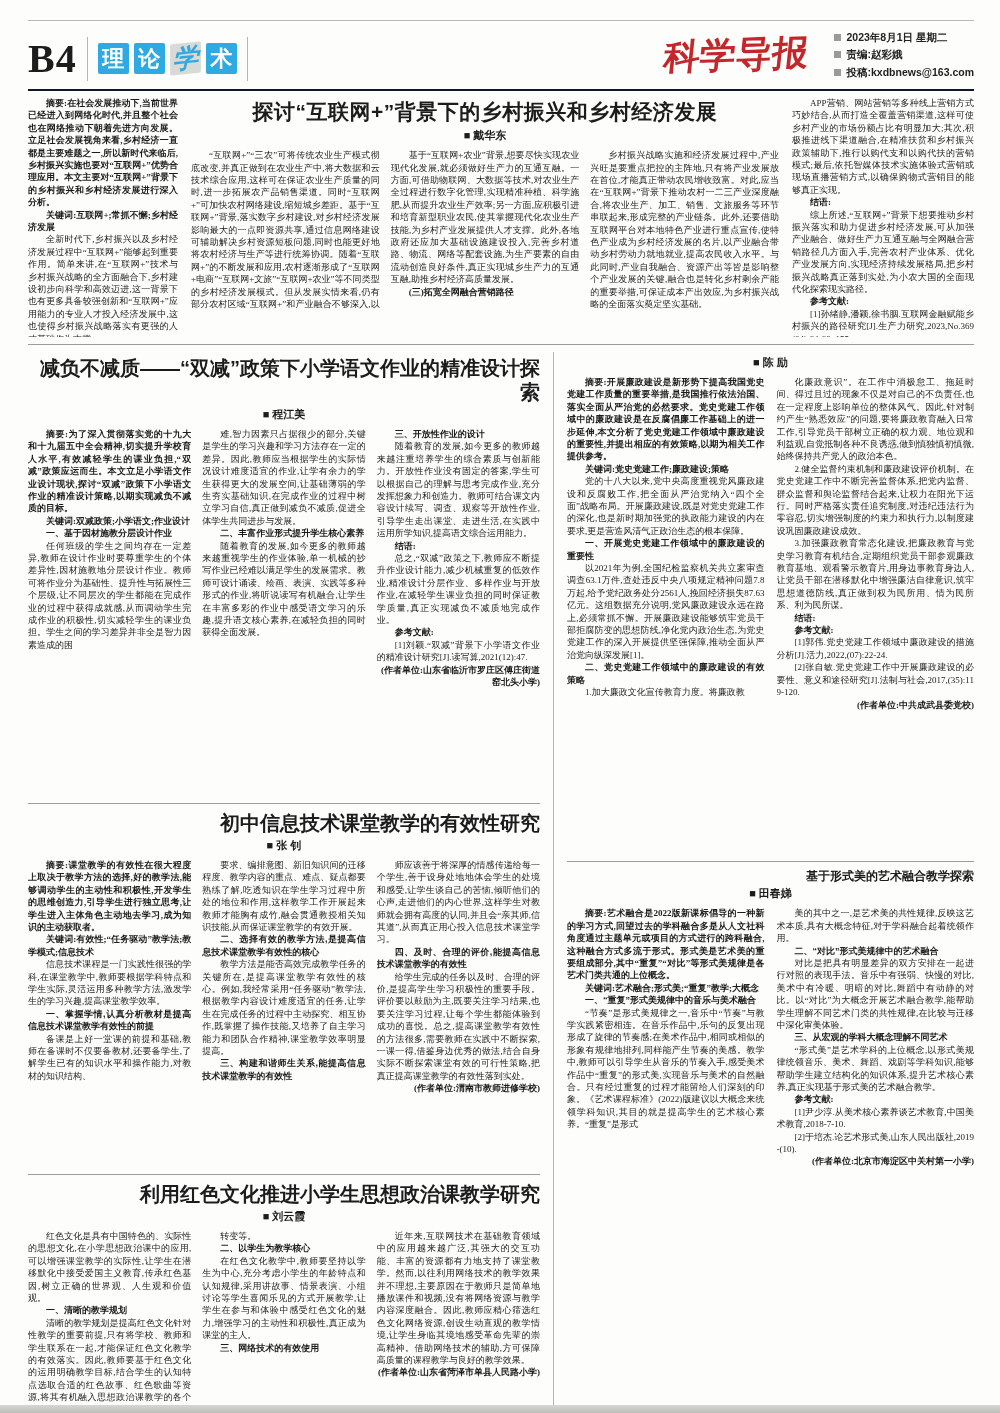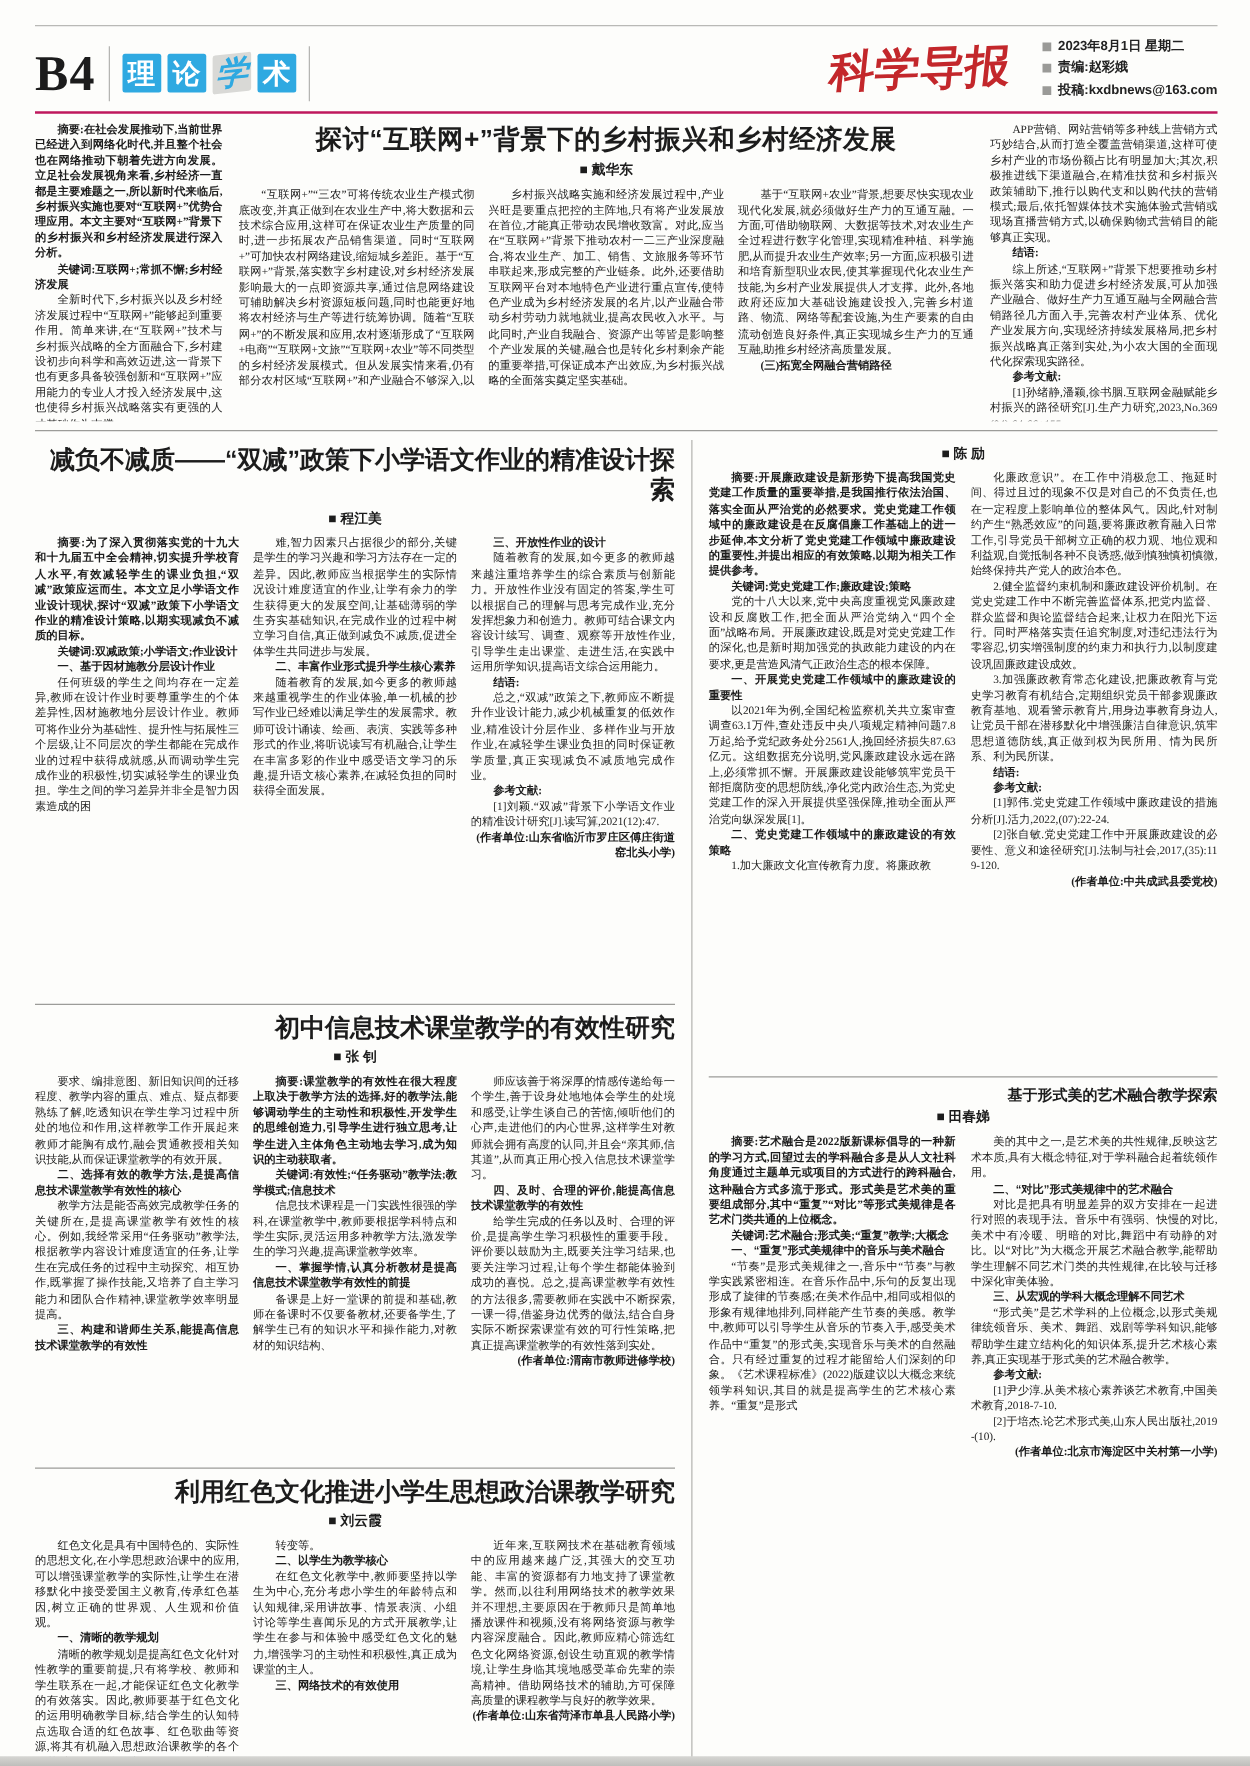--- a/index.html
+++ b/index.html
@@ -2,21 +2,21 @@
 <html><head>
 <meta charset="utf-8">
 <style>
   html,body{margin:0;padding:0;background:#e8e8e6;}
   .page{position:relative;width:1000px;height:1413px;margin:0 auto;background:#fdfdfb;
         font-family:"Liberation Serif","DejaVu Serif",serif;color:#1c1c1c;overflow:hidden;}
   .inner{position:absolute;left:28px;right:26px;top:20px;}
   .topline{border-top:1px solid #b9b9b6;margin-bottom:4px;}
   
   header{display:flex;justify-content:space-between;align-items:flex-end;
-         border-bottom:2px solid #be185d;padding:4px 0 8px 0;}
+         border-bottom:2px solid #0f172a;padding:4px 0 8px 0;}
   .h-left{display:flex;align-items:center;gap:10px;}
   .pageno{font-size:40px;font-weight:bold;line-height:1;letter-spacing:1px;}
   .vdiv{width:1px;height:44px;background:#b5b5b2;display:inline-block;}
   .secboxes{display:flex;gap:5px;align-items:center;}
   .secbox{width:31px;height:31px;display:flex;align-items:center;justify-content:center;
           font-family:"Liberation Sans","DejaVu Sans",sans-serif;
           font-size:22px;font-weight:bold;color:#fff;border-radius:2px;}
   .secbox.xue{color:inherit;font-style:italic;transform:rotate(-6deg) skewX(-6deg);font-size:26px;}
   .h-right{display:flex;align-items:center;gap:26px;}
   .masthead{font-size:36px;font-weight:bold;transform:skewX(-8deg) rotate(-2deg);line-height:1;}
@@ -107,25 +107,25 @@
           <p class="p-body">全新时代下,乡村振兴以及乡村经济发展过程中“互联网+”能够起到重要作用。简单来讲,在“互联网+”技术与乡村振兴战略的全方面融合下,乡村建设初步向科学和高效迈进,这一背景下也有更多具备较强创新和“互联网+”应用能力的专业人才投入经济发展中,这也使得乡村振兴战略落实有更强的人才基础作为支撑。</p>
         </div>
       <div class="top-mid">
         <h1>探讨“互联网+”背景下的乡村振兴和乡村经济发展</h1>
         <div class="byline">■ 戴华东</div>
         <div class="cols3">
           <div class="col">
               <p class="p-body">“互联网+”“三农”可将传统农业生产模式彻底改变,并真正做到在农业生产中,将大数据和云技术综合应用,这样可在保证农业生产质量的同时,进一步拓展农产品销售渠道。同时“互联网+”可加快农村网络建设,缩短城乡差距。基于“互联网+”背景,落实数字乡村建设,对乡村经济发展影响最大的一点即资源共享,通过信息网络建设可辅助解决乡村资源短板问题,同时也能更好地将农村经济与生产等进行统筹协调。随着“互联网+”的不断发展和应用,农村逐渐形成了“互联网+电商”“互联网+文旅”“互联网+农业”等不同类型的乡村经济发展模式。但从发展实情来看,仍有部分农村区域“互联网+”和产业融合不够深入,以至于在乡村振兴和经济发展中一直未能达到预期状态[1]。</p>
             </div>
           <div class="col">
-              <p class="p-body">乡村振兴战略实施和经济发展过程中,产业兴旺是要重点把控的主阵地,只有将产业发展放在首位,才能真正带动农民增收致富。对此,应当在“互联网+”背景下推动农村一二三产业深度融合,将农业生产、加工、销售、文旅服务等环节串联起来,形成完整的产业链条。此外,还要借助互联网平台对本地特色产业进行重点宣传,使特色产业成为乡村经济发展的名片,以产业融合带动乡村劳动力就地就业,提高农民收入水平。与此同时,产业自我融合、资源产出等皆是影响整个产业发展的关键,融合也是转化乡村剩余产能的重要举措,可保证成本产出效应,为乡村振兴战略的全面落实奠定坚实基础。</p>
-            </div>
-          <div class="col">
               <p class="p-body">基于“互联网+农业”背景,想要尽快实现农业现代化发展,就必须做好生产力的互通互融。一方面,可借助物联网、大数据等技术,对农业生产全过程进行数字化管理,实现精准种植、科学施肥,从而提升农业生产效率;另一方面,应积极引进和培育新型职业农民,使其掌握现代化农业生产技能,为乡村产业发展提供人才支撑。此外,各地政府还应加大基础设施建设投入,完善乡村道路、物流、网络等配套设施,为生产要素的自由流动创造良好条件,真正实现城乡生产力的互通互融,助推乡村经济高质量发展。</p>
               <p class="p-h2">(三)拓宽全网融合营销路径</p>
+            </div>
+          <div class="col">
+              <p class="p-body">乡村振兴战略实施和经济发展过程中,产业兴旺是要重点把控的主阵地,只有将产业发展放在首位,才能真正带动农民增收致富。对此,应当在“互联网+”背景下推动农村一二三产业深度融合,将农业生产、加工、销售、文旅服务等环节串联起来,形成完整的产业链条。此外,还要借助互联网平台对本地特色产业进行重点宣传,使特色产业成为乡村经济发展的名片,以产业融合带动乡村劳动力就地就业,提高农民收入水平。与此同时,产业自我融合、资源产出等皆是影响整个产业发展的关键,融合也是转化乡村剩余产能的重要举措,可保证成本产出效应,为乡村振兴战略的全面落实奠定坚实基础。</p>
             </div>
         </div>
       </div>
       <div class="col right-col">
           <p class="p-body">APP营销、网站营销等多种线上营销方式巧妙结合,从而打造全覆盖营销渠道,这样可使乡村产业的市场份额占比有明显加大;其次,积极推进线下渠道融合,在精准扶贫和乡村振兴政策辅助下,推行以购代支和以购代扶的营销模式;最后,依托智媒体技术实施体验式营销或现场直播营销方式,以确保购物式营销目的能够真正实现。</p>
           <p class="p-h2">结语:</p>
           <p class="p-body">综上所述,“互联网+”背景下想要推动乡村振兴落实和助力促进乡村经济发展,可从加强产业融合、做好生产力互通互融与全网融合营销路径几方面入手,完善农村产业体系、优化产业发展方向,实现经济持续发展格局,把乡村振兴战略真正落到实处,为小农大国的全面现代化探索现实路径。</p>
           <p class="p-h2">参考文献:</p>
           <p class="p-ref">[1]孙绪静,潘颖,徐书胭.互联网金融赋能乡村振兴的路径研究[J].生产力研究,2023,No.369(04):64-66+155.</p>
         </div>
@@ -161,31 +161,31 @@
                 <p class="p-unit">(作者单位:山东省临沂市罗庄区傅庄街道窑北头小学)</p>
               </div>
           </div>
         </section>
         <div class="hrule"></div>
         <section class="article a4">
           <h2>初中信息技术课堂教学的有效性研究</h2>
           <div class="byline">■ 张 钊</div>
           <div class="cols3">
             <div class="col">
-                <p class="p-body">要求、编排意图、新旧知识间的迁移程度、教学内容的重点、难点、疑点都要熟练了解,吃透知识在学生学习过程中所处的地位和作用,这样教学工作开展起来教师才能胸有成竹,融会贯通教授相关知识技能,从而保证课堂教学的有效开展。</p>
-                <p class="p-h1">二、选择有效的教学方法,是提高信息技术课堂教学有效性的核心</p>
-                <p class="p-body">教学方法是能否高效完成教学任务的关键所在,是提高课堂教学有效性的核心。例如,我经常采用“任务驱动”教学法,根据教学内容设计难度适宜的任务,让学生在完成任务的过程中主动探究、相互协作,既掌握了操作技能,又培养了自主学习能力和团队合作精神,课堂教学效率明显提高。</p>
-                <p class="p-h1">三、构建和谐师生关系,能提高信息技术课堂教学的有效性</p>
-              </div>
-            <div class="col">
                 <p class="p-abs">摘要:课堂教学的有效性在很大程度上取决于教学方法的选择,好的教学法,能够调动学生的主动性和积极性,开发学生的思维创造力,引导学生进行独立思考,让学生进入主体角色主动地去学习,成为知识的主动获取者。</p>
                 <p class="p-kw">关键词:有效性;“任务驱动”教学法;教学模式;信息技术</p>
                 <p class="p-body">信息技术课程是一门实践性很强的学科,在课堂教学中,教师要根据学科特点和学生实际,灵活运用多种教学方法,激发学生的学习兴趣,提高课堂教学效率。</p>
                 <p class="p-h1">一、掌握学情,认真分析教材是提高信息技术课堂教学有效性的前提</p>
                 <p class="p-body">备课是上好一堂课的前提和基础,教师在备课时不仅要备教材,还要备学生,了解学生已有的知识水平和操作能力,对教材的知识结构、</p>
+              </div>
+            <div class="col">
+                <p class="p-body">要求、编排意图、新旧知识间的迁移程度、教学内容的重点、难点、疑点都要熟练了解,吃透知识在学生学习过程中所处的地位和作用,这样教学工作开展起来教师才能胸有成竹,融会贯通教授相关知识技能,从而保证课堂教学的有效开展。</p>
+                <p class="p-h1">二、选择有效的教学方法,是提高信息技术课堂教学有效性的核心</p>
+                <p class="p-body">教学方法是能否高效完成教学任务的关键所在,是提高课堂教学有效性的核心。例如,我经常采用“任务驱动”教学法,根据教学内容设计难度适宜的任务,让学生在完成任务的过程中主动探究、相互协作,既掌握了操作技能,又培养了自主学习能力和团队合作精神,课堂教学效率明显提高。</p>
+                <p class="p-h1">三、构建和谐师生关系,能提高信息技术课堂教学的有效性</p>
               </div>
             <div class="col">
                 <p class="p-body">师应该善于将深厚的情感传递给每一个学生,善于设身处地地体会学生的处境和感受,让学生谈自己的苦恼,倾听他们的心声,走进他们的内心世界,这样学生对教师就会拥有高度的认同,并且会“亲其师,信其道”,从而真正用心投入信息技术课堂学习。</p>
                 <p class="p-h1">四、及时、合理的评价,能提高信息技术课堂教学的有效性</p>
                 <p class="p-body">给学生完成的任务以及时、合理的评价,是提高学生学习积极性的重要手段。评价要以鼓励为主,既要关注学习结果,也要关注学习过程,让每个学生都能体验到成功的喜悦。总之,提高课堂教学有效性的方法很多,需要教师在实践中不断探索,一课一得,借鉴身边优秀的做法,结合自身实际不断探索课堂有效的可行性策略,把真正提高课堂教学的有效性落到实处。</p>
                 <p class="p-unit">(作者单位:渭南市教师进修学校)</p>
               </div>
           </div>
         </section>
         <div class="hrule"></div>

